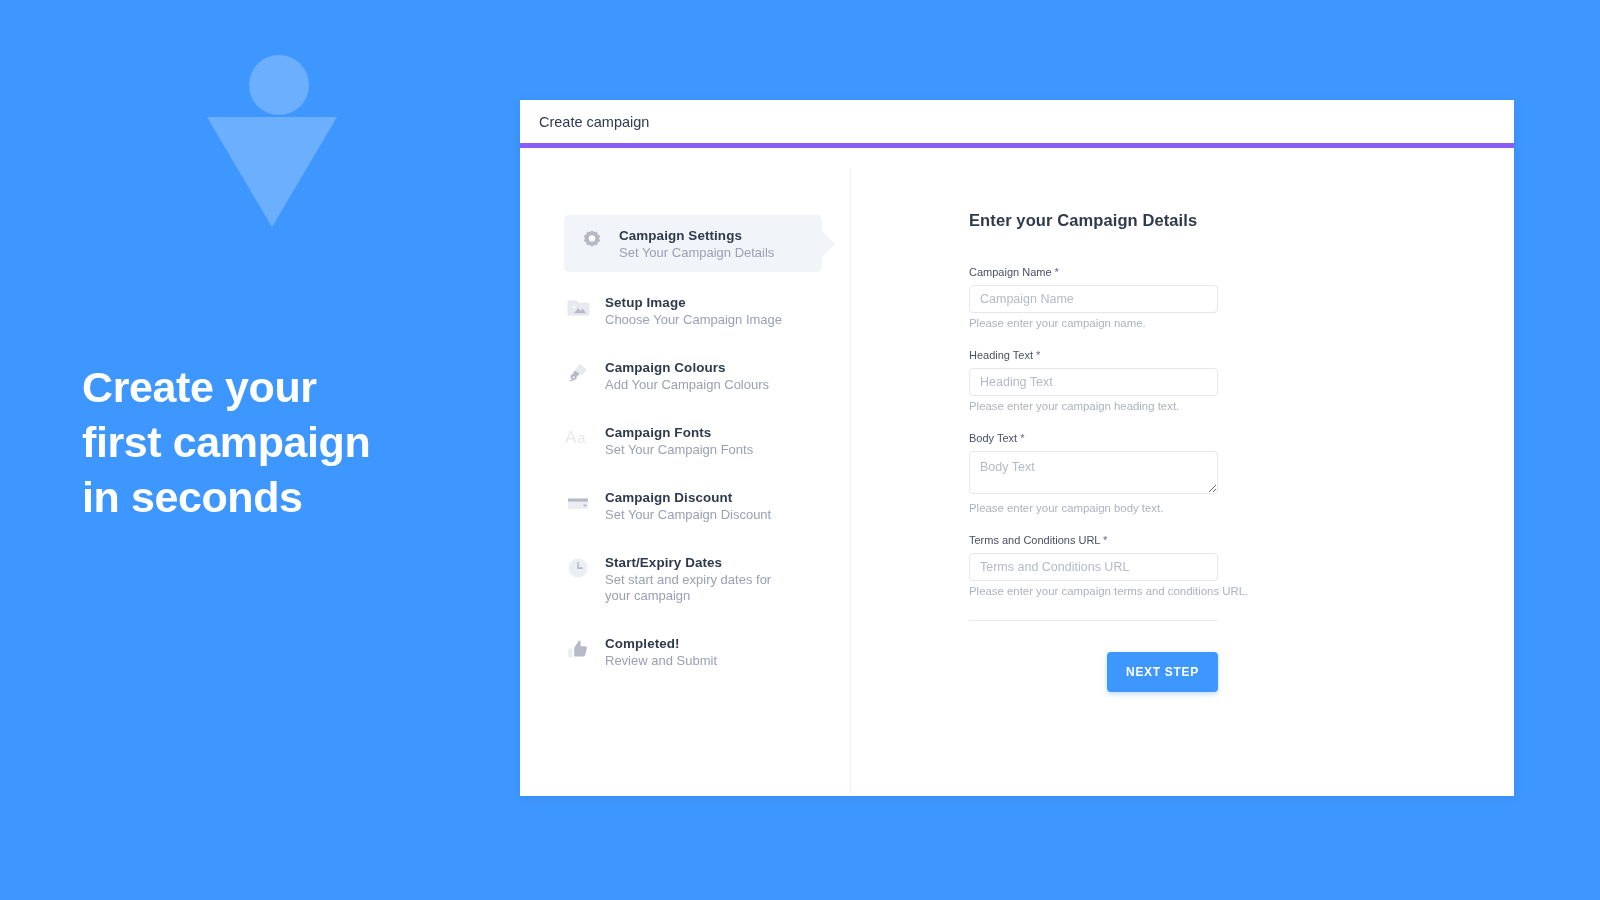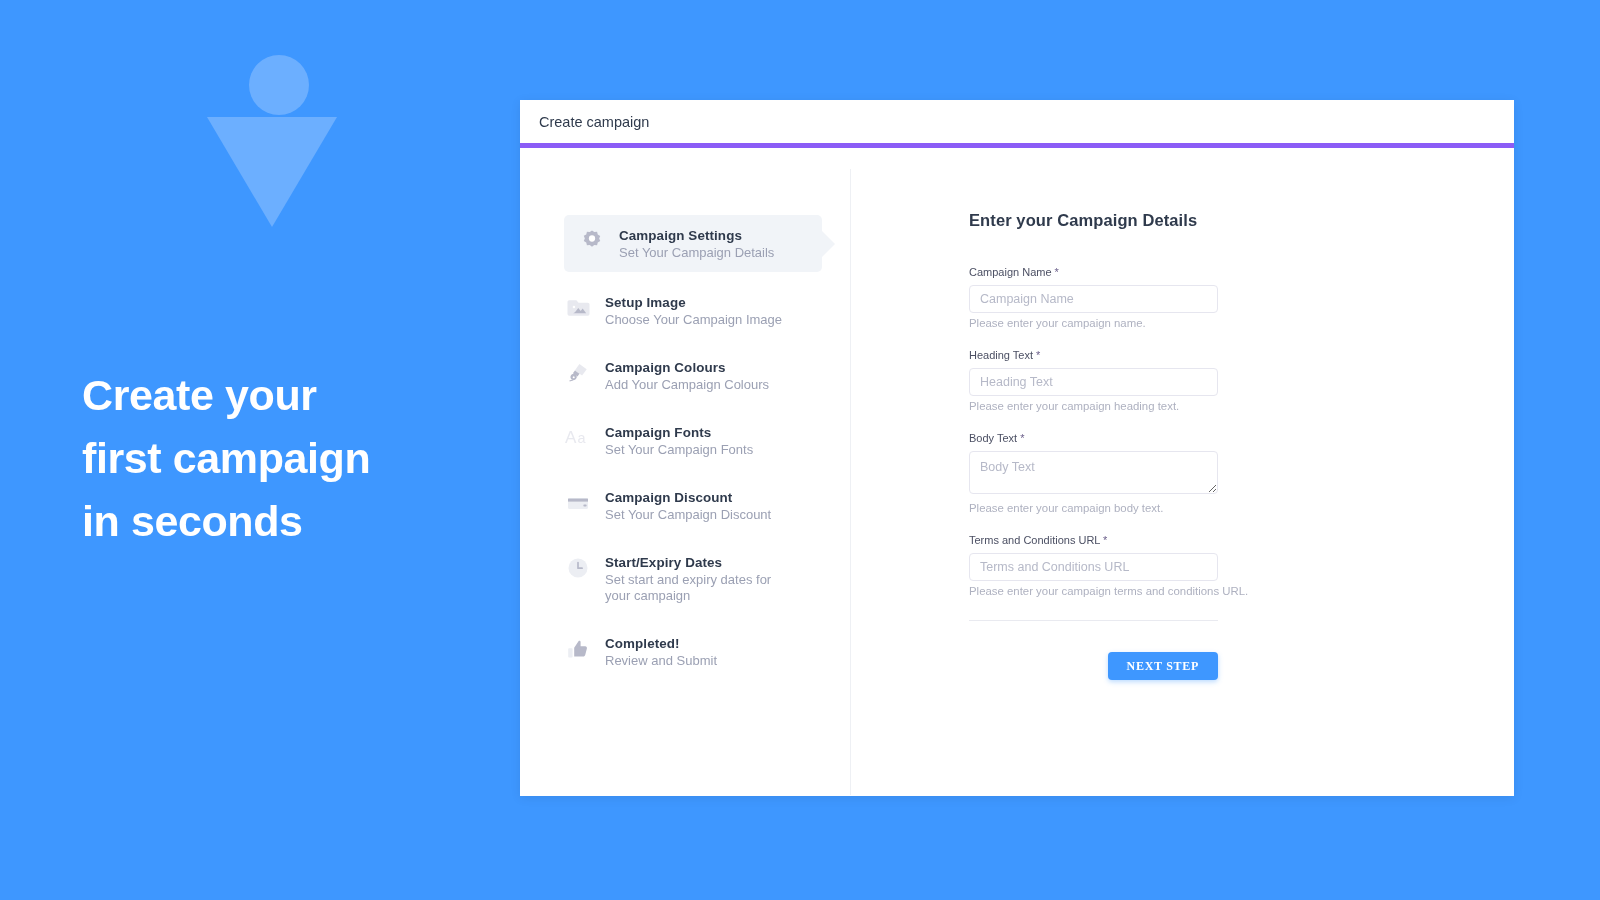--- a/index.html
+++ b/index.html
@@ -49,21 +49,21 @@
     position: absolute;
     left: 82px;
     top: 360px;
     width: 400px;
     color: #ffffff;
     font-size: 43px;
     font-weight: bold;
     line-height: 55px;
     letter-spacing: -0.4px;
   }
-  .headline .line { display: block; white-space: nowrap; margin-top: 8px; }
+  .headline .line { display: block; white-space: nowrap; }
 
   
   .card {
     position: absolute;
     left: 520px;
     top: 100px;
     width: 994px;
     height: 696px;
     background: #ffffff;
     box-shadow: 0 2px 10px rgba(0,0,0,0.08);
@@ -215,23 +215,23 @@
     width: 249px;
     display: flex;
     justify-content: flex-end;
     margin-top: 31px;
   }
   .next-button {
     background: #3e97ff;
     color: #ffffff;
     border: none;
     border-radius: 4px;
-    height: 28px;
+    height: 40px;
     padding: 0 19px;
-    font-family: Liberation Serif, serif;
+    font-family: Liberation Sans, sans-serif;
     font-size: 12px;
     font-weight: bold;
     letter-spacing: 0.7px;
     cursor: pointer;
     box-shadow: 0 2px 5px rgba(62,151,255,0.35);
   }
 </style>
 </head>
 <body>
 

